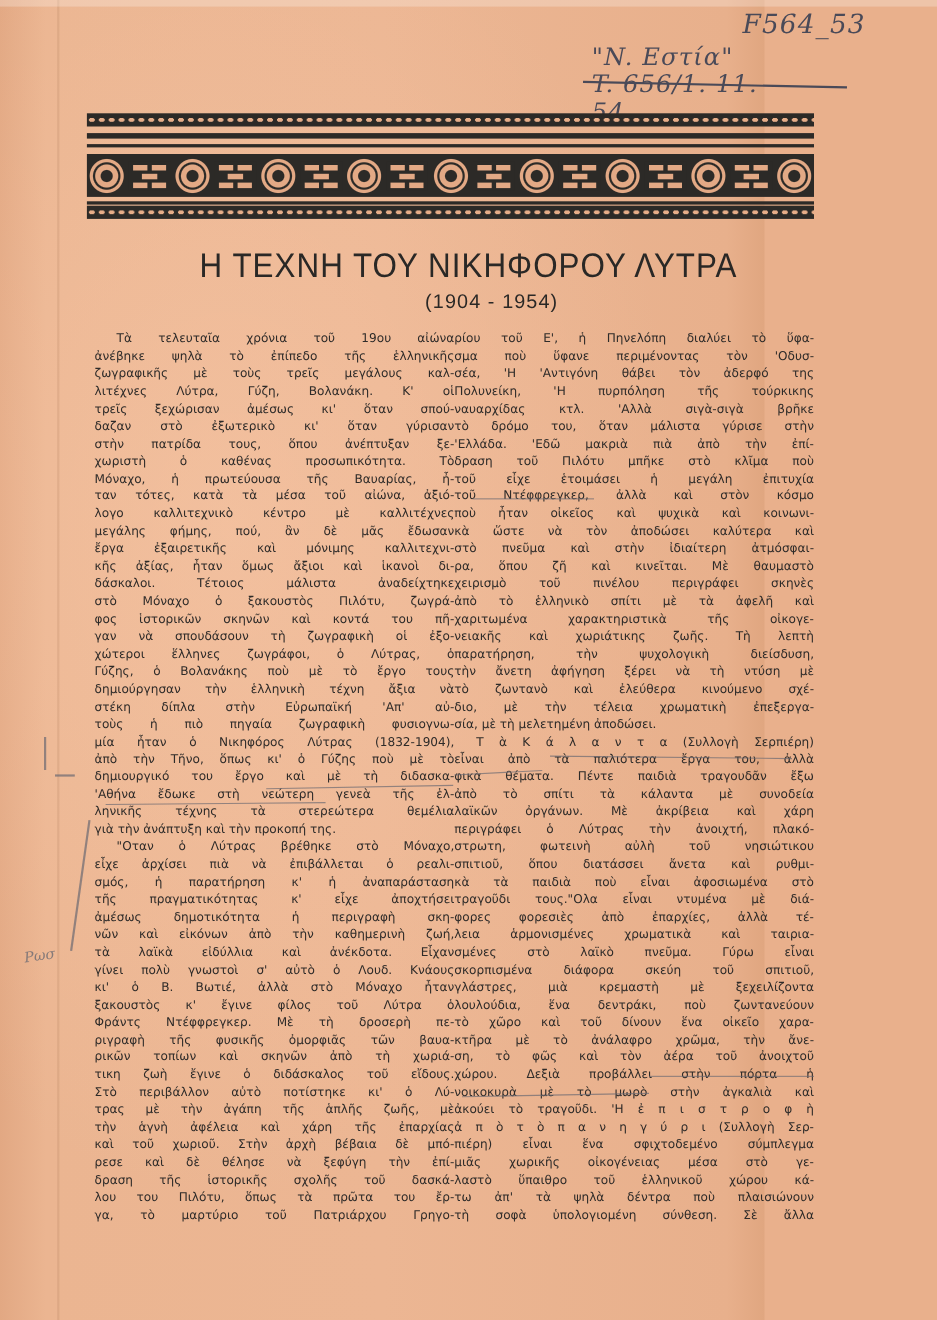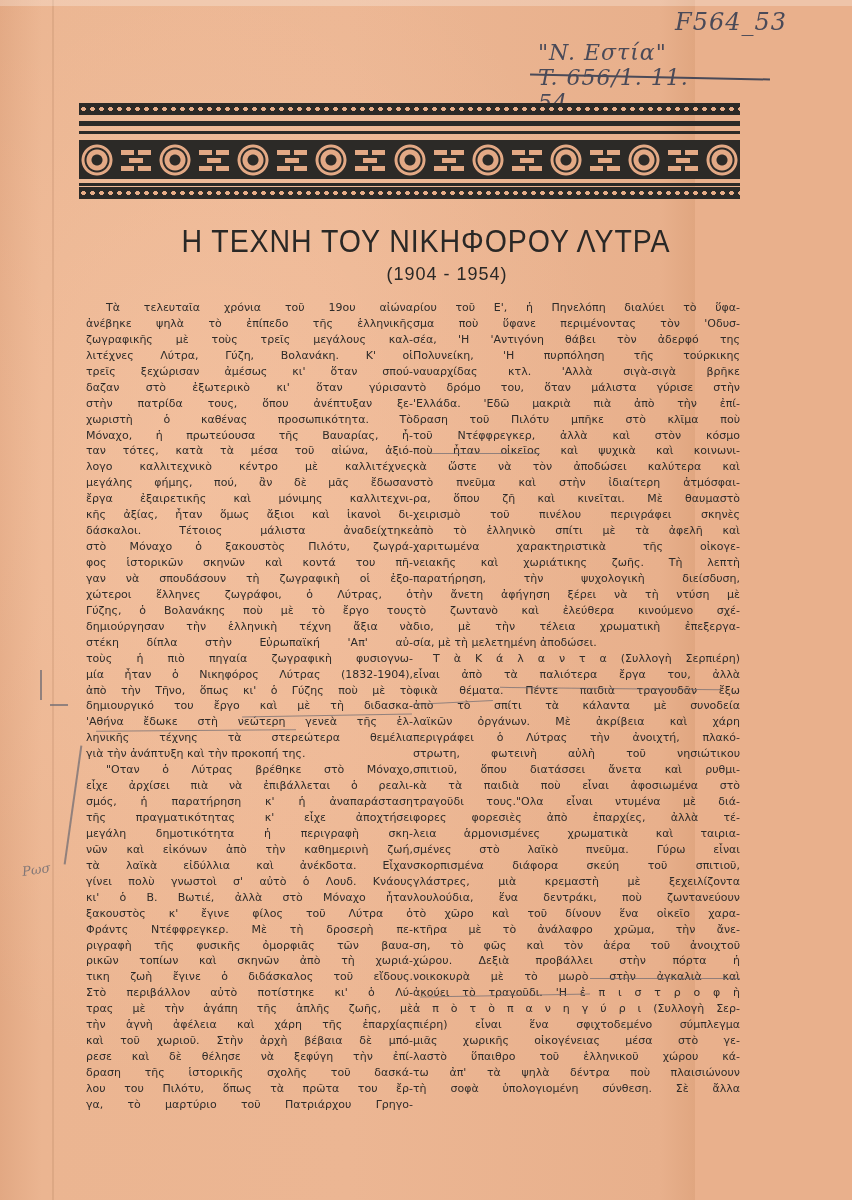--- a/index.html
+++ b/index.html
@@ -152,21 +152,21 @@
       <span class="line">μία ἦταν ὁ Νικηφόρος Λύτρας (1832-1904),</span>
       <span class="line">ἀπὸ τὴν Τῆνο, ὅπως κι' ὁ Γύζης ποὺ μὲ τὸ</span>
       <span class="line">δημιουργικό του ἔργο καὶ μὲ τὴ διδασκα-</span>
       <span class="line">'Αθήνα ἔδωκε στὴ νεώτερη γενεὰ τῆς ἑλ-</span>
       <span class="line">ληνικῆς τέχνης τὰ στερεώτερα θεμέλια</span>
       <span class="line last">γιὰ τὴν ἀνάπτυξη καὶ τὴν προκοπή της.</span>
       <span class="line indent">"Οταν ὁ Λύτρας βρέθηκε στὸ Μόναχο,</span>
       <span class="line">εἶχε ἀρχίσει πιὰ νὰ ἐπιβάλλεται ὁ ρεαλι-</span>
       <span class="line">σμός, ἡ παρατήρηση κ' ἡ ἀναπαράσταση</span>
       <span class="line">τῆς πραγματικότητας κ' εἶχε ἀποχτήσει</span>
-      <span class="line">μεγάλη δημοτικότητα ἡ περιγραφὴ σκη-</span>
+      <span class="line">ἀμέσως δημοτικότητα ἡ περιγραφὴ σκη-</span>
       <span class="line">νῶν καὶ εἰκόνων ἀπὸ τὴν καθημερινὴ ζωή,</span>
       <span class="line">τὰ λαϊκὰ εἰδύλλια καὶ ἀνέκδοτα. Εἶχαν</span>
       <span class="line">γίνει πολὺ γνωστοὶ σ' αὐτὸ ὁ Λουδ. Κνάους</span>
       <span class="line">κι' ὁ Β. Βωτιέ, ἀλλὰ στὸ Μόναχο ἦταν</span>
       <span class="line">ξακουστὸς κ' ἔγινε φίλος τοῦ Λύτρα ὁ</span>
       <span class="line">Φράντς Ντέφφρεγκερ. Μὲ τὴ δροσερὴ πε-</span>
       <span class="line">ριγραφὴ τῆς φυσικῆς ὀμορφιᾶς τῶν βαυα-</span>
       <span class="line">ρικῶν τοπίων καὶ σκηνῶν ἀπὸ τὴ χωριά-</span>
       <span class="line">τικη ζωὴ ἔγινε ὁ διδάσκαλος τοῦ εἴδους.</span>
       <span class="line">Στὸ περιβάλλον αὐτὸ ποτίστηκε κι' ὁ Λύ-</span>
@@ -180,20 +180,21 @@
     </div>
   <div class="col col-right" id="col-right">
       <span class="line">ρίου τοῦ Ε', ἡ Πηνελόπη διαλύει τὸ ὕφα-</span>
       <span class="line">σμα ποὺ ὕφανε περιμένοντας τὸν 'Οδυσ-</span>
       <span class="line">σέα, 'Η 'Αντιγόνη θάβει τὸν ἀδερφό της</span>
       <span class="line">Πολυνείκη, 'Η πυρπόληση τῆς τούρκικης</span>
       <span class="line">ναυαρχίδας κτλ. 'Αλλὰ σιγὰ-σιγὰ βρῆκε</span>
       <span class="line">τὸ δρόμο του, ὅταν μάλιστα γύρισε στὴν</span>
       <span class="line">'Ελλάδα. 'Εδῶ μακριὰ πιὰ ἀπὸ τὴν ἐπί-</span>
       <span class="line">δραση τοῦ Πιλότυ μπῆκε στὸ κλῖμα ποὺ</span>
+      <span class="line">τοῦ εἶχε ἑτοιμάσει ἡ μεγάλη ἐπιτυχία</span>
       <span class="line">τοῦ Ντέφφρεγκερ, ἀλλὰ καὶ στὸν κόσμο</span>
       <span class="line">ποὺ ἦταν οἰκεῖος καὶ ψυχικὰ καὶ κοινωνι-</span>
       <span class="line">κὰ ὥστε νὰ τὸν ἀποδώσει καλύτερα καὶ</span>
       <span class="line">στὸ πνεῦμα καὶ στὴν ἰδιαίτερη ἀτμόσφαι-</span>
       <span class="line">ρα, ὅπου ζῆ καὶ κινεῖται. Μὲ θαυμαστὸ</span>
       <span class="line">χειρισμὸ τοῦ πινέλου περιγράφει σκηνὲς</span>
       <span class="line">ἀπὸ τὸ ἑλληνικὸ σπίτι μὲ τὰ ἀφελῆ καὶ</span>
       <span class="line">χαριτωμένα χαρακτηριστικὰ τῆς οἰκογε-</span>
       <span class="line">νειακῆς καὶ χωριάτικης ζωῆς. Τὴ λεπτὴ</span>
       <span class="line">παρατήρηση, τὴν ψυχολογικὴ διείσδυση,</span>

